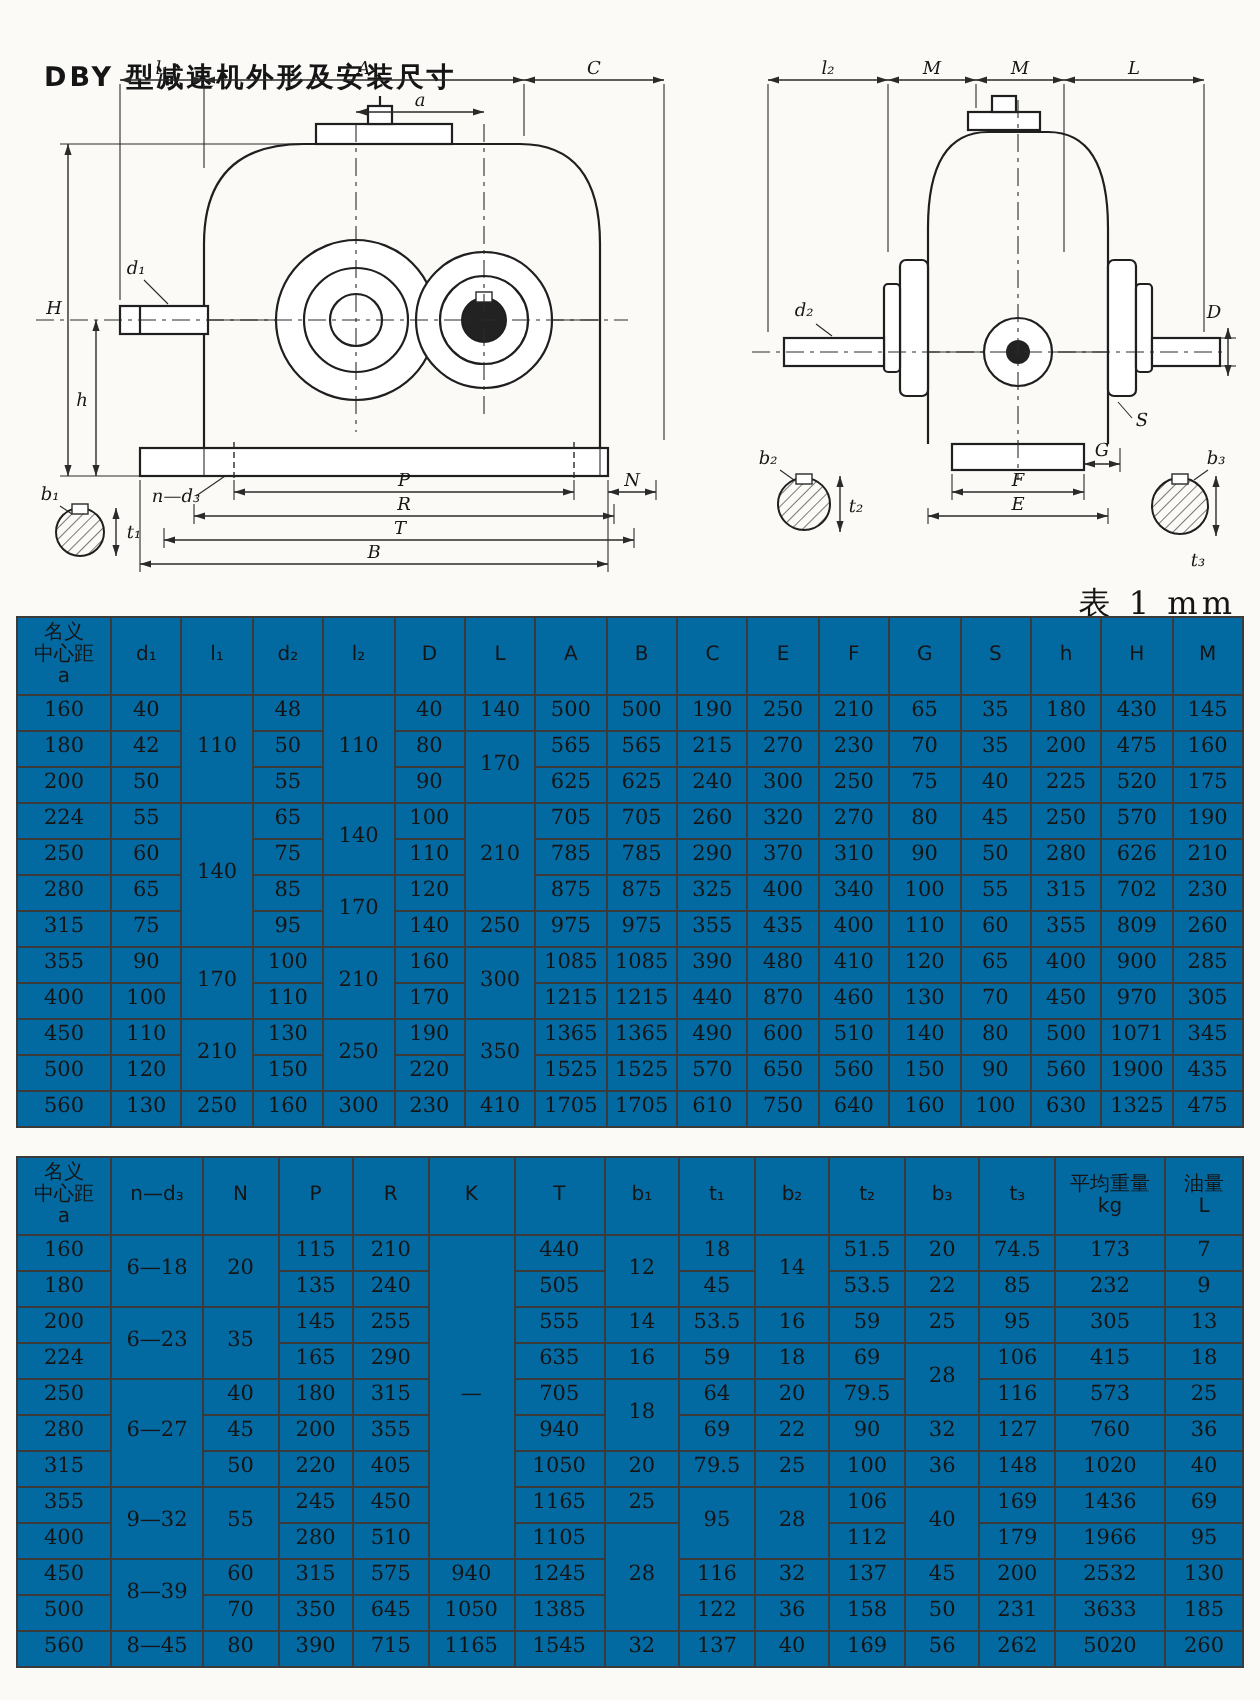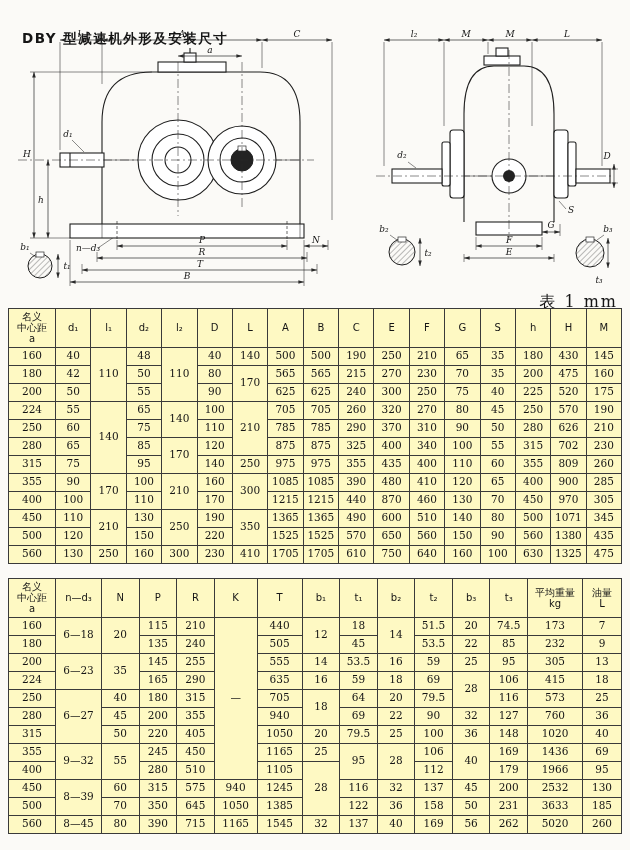--- a/index.html
+++ b/index.html
@@ -13,21 +13,21 @@
     font-size:13.5px;font-weight:bold;letter-spacing:1.5px;
     font-family:"DejaVu Sans","Liberation Sans",sans-serif;
     margin-top:24px;
   }
   .drawarea{position:absolute;left:0;top:26px;width:630px;height:264px}
   #front{position:absolute;left:12px;top:0}
   #side{position:absolute;left:368px;top:0}
   .unitnote{position:absolute;top:292px;right:12px;font-size:16px;letter-spacing:2px}
   .tblwrap1{position:absolute;left:8px;top:308px}
   .tblwrap2{position:absolute;left:8px;top:578px}
-  table.dtable{border-collapse:collapse;table-layout:fixed;width:614px;font-size:10.5px;background:#fef9c3}
+  table.dtable{border-collapse:collapse;table-layout:fixed;width:614px;font-size:10.5px;background:#0369a1}
   table.dtable th,table.dtable td{
     border:1px solid #3a3a3a;text-align:center;vertical-align:middle;
     padding:0;height:17px;line-height:1.12;font-weight:400;overflow:hidden;
   }
   table.dtable th{white-space:pre-line;font-size:10px;padding:2px 0;font-family:"DejaVu Sans","Liberation Sans",sans-serif}
   #t1 th:first-child{width:46px}
   #t2 th:first-child{width:46px}
   #t2 th:nth-child(2){width:45px}
   #t2 th:nth-child(6){width:42px}
   #t2 th:nth-child(7){width:44px}
@@ -445,21 +445,21 @@
           <td>150</td>
           <td>220</td>
           <td>1525</td>
           <td>1525</td>
           <td>570</td>
           <td>650</td>
           <td>560</td>
           <td>150</td>
           <td>90</td>
           <td>560</td>
-          <td>1380</td>
+          <td>1900</td>
           <td>435</td>
         </tr>
         <tr>
           <td>560</td>
           <td>130</td>
           <td>250</td>
           <td>160</td>
           <td>300</td>
           <td>230</td>
           <td>410</td>

